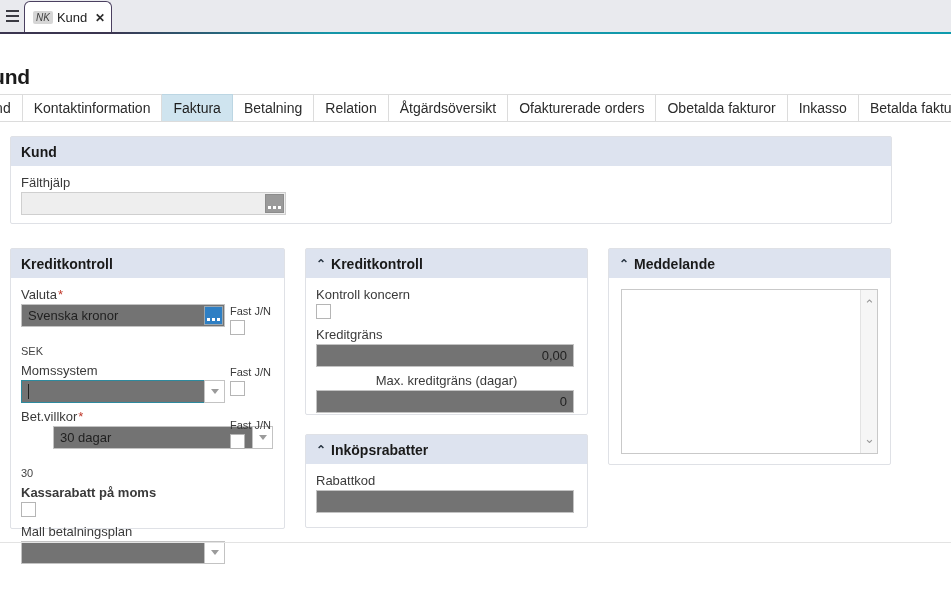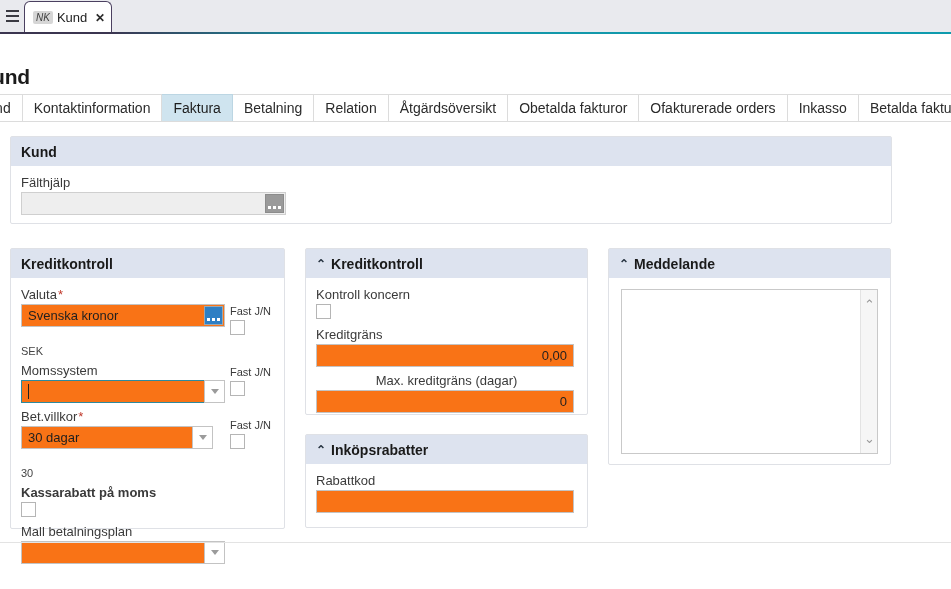--- a/index.html
+++ b/index.html
@@ -136,21 +136,21 @@
     margin-bottom: 2px; white-space: nowrap;
   }
   .req { color: #c0392b; margin-left: 1px; }
   .sub-value {
     font-size: 11px; color: #444; line-height: 14px; margin-top: 17px;
   }
 
   .inp {
     height: 23px;
     border: 1px solid #c3c3c3;
-    background: #f97316;
+    background: #737373;
     font-size: 13px;
     color: #1f1f1f;
     padding: 0 6px;
     line-height: 21px;
     display: block;
     width: 100%;
   }
   .inp.disabled { background: #eeeeee; border-color: #cfcfcf; }
   .inp.num { text-align: right; }
 
@@ -252,22 +252,22 @@
 
   <div id="page-title">und</div>
 
   <div id="tabbar">
     <div class="apptab">Kund</div>
     <div class="apptab">Kontaktinformation</div>
     <div class="apptab active">Faktura</div>
     <div class="apptab">Betalning</div>
     <div class="apptab">Relation</div>
     <div class="apptab">Åtgärdsöversikt</div>
+    <div class="apptab">Ofakturerade orders</div>
     <div class="apptab">Obetalda fakturor</div>
-    <div class="apptab">Ofakturerade orders</div>
     <div class="apptab">Inkasso</div>
     <div class="apptab">Betalda fakturor</div>
   </div>
   <div id="tabbar-underline"></div>
 
   <div class="panel" style="left:10px; top:102px; width:882px; height:88px;">
     <div class="panel-head">
       <span>Kund</span>
     </div>
     <div class="panel-body">
@@ -305,21 +305,21 @@
       <div class="fld-label" style="margin-top:5px;">Momssystem</div>
       <div class="combo focused field-wrap" style="width:204px;">
         <div class="inp" style="flex:1;"></div>
         <div class="caret"></div>
         <div class="combo-arrow"></div>
       </div>
 
       <div class="fld-label" style="margin-top:6px;">
         <span>Bet.villkor</span><span class="req">*</span>
       </div>
-      <div class="combo" style="width:192px;">
+      <div class="combo" style="width:220px;margin-left:32px;">
         <div class="inp" style="flex:1;">30 dagar</div>
         <div class="combo-arrow"></div>
       </div>
       <div class="sub-value">30</div>
 
       <div class="fld-label" style="margin-top:5px;font-weight:bold;">Kassarabatt på moms</div>
       <div class="chk"></div>
 
       <div class="fld-label" style="margin-top:7px;">Mall betalningsplan</div>
       <div class="combo" style="width:204px;">

